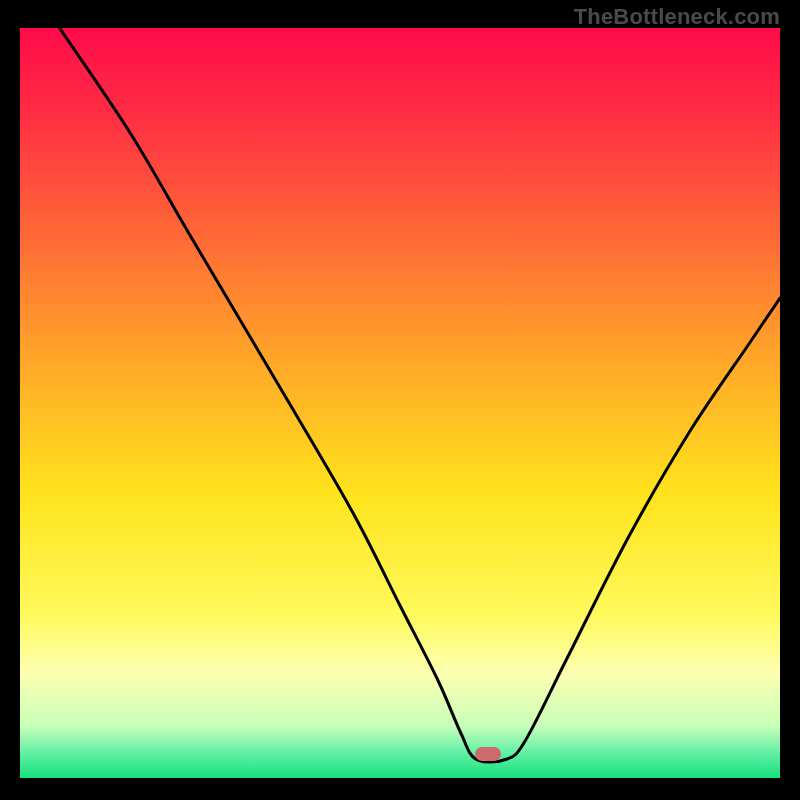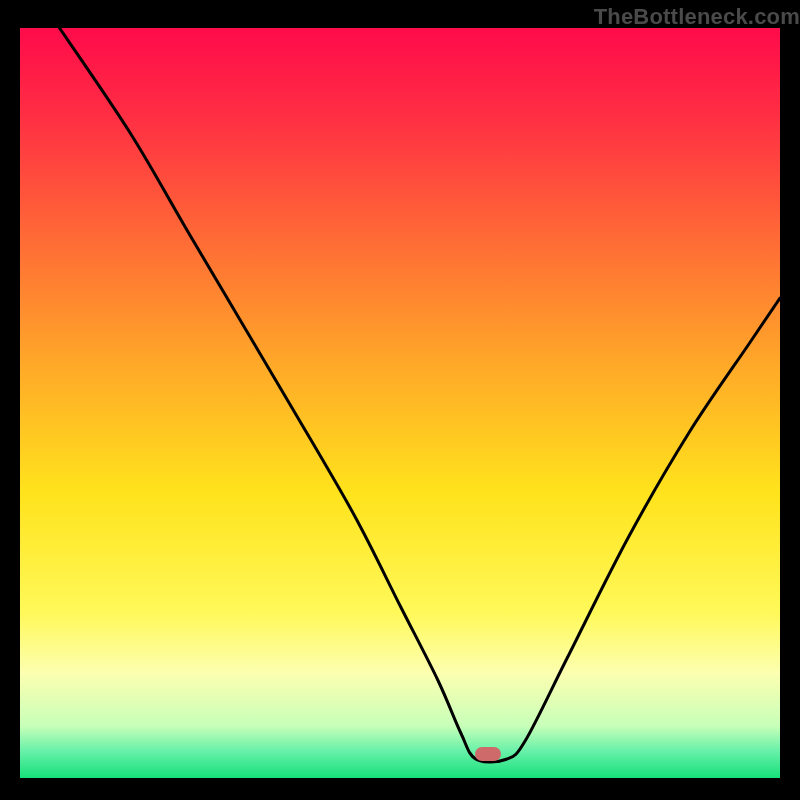--- a/index.html
+++ b/index.html
@@ -13,21 +13,21 @@
   }
   .frame {
     position: relative;
     width: 800px;
     height: 800px;
     background: #000;
   }
   .watermark {
     position: absolute;
     top: 4px;
-    right: 0;
+    right: 20px;
     color: #4a4a4a;
     font-size: 22px;
     font-weight: bold;
     letter-spacing: 0.2px;
     z-index: 10;
   }
   .plot-area {
     position: absolute;
     left: 20px;
     top: 28px;

